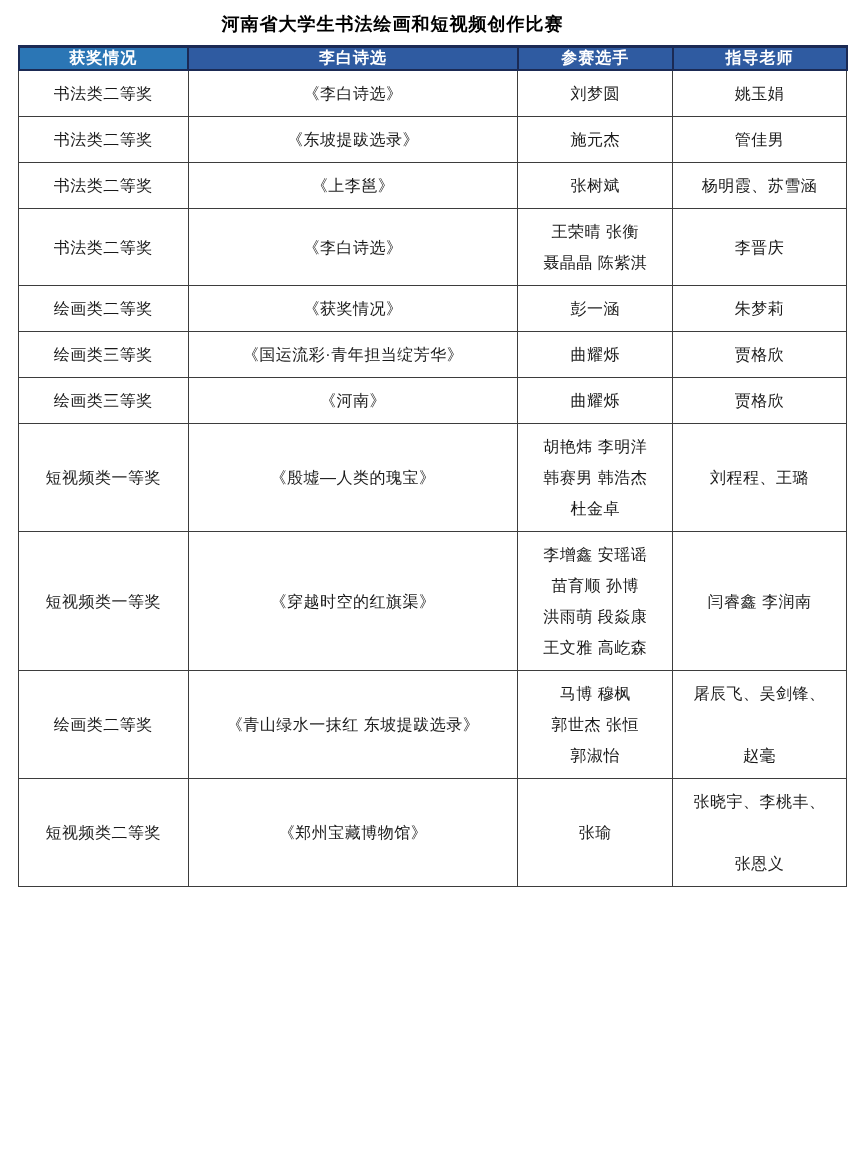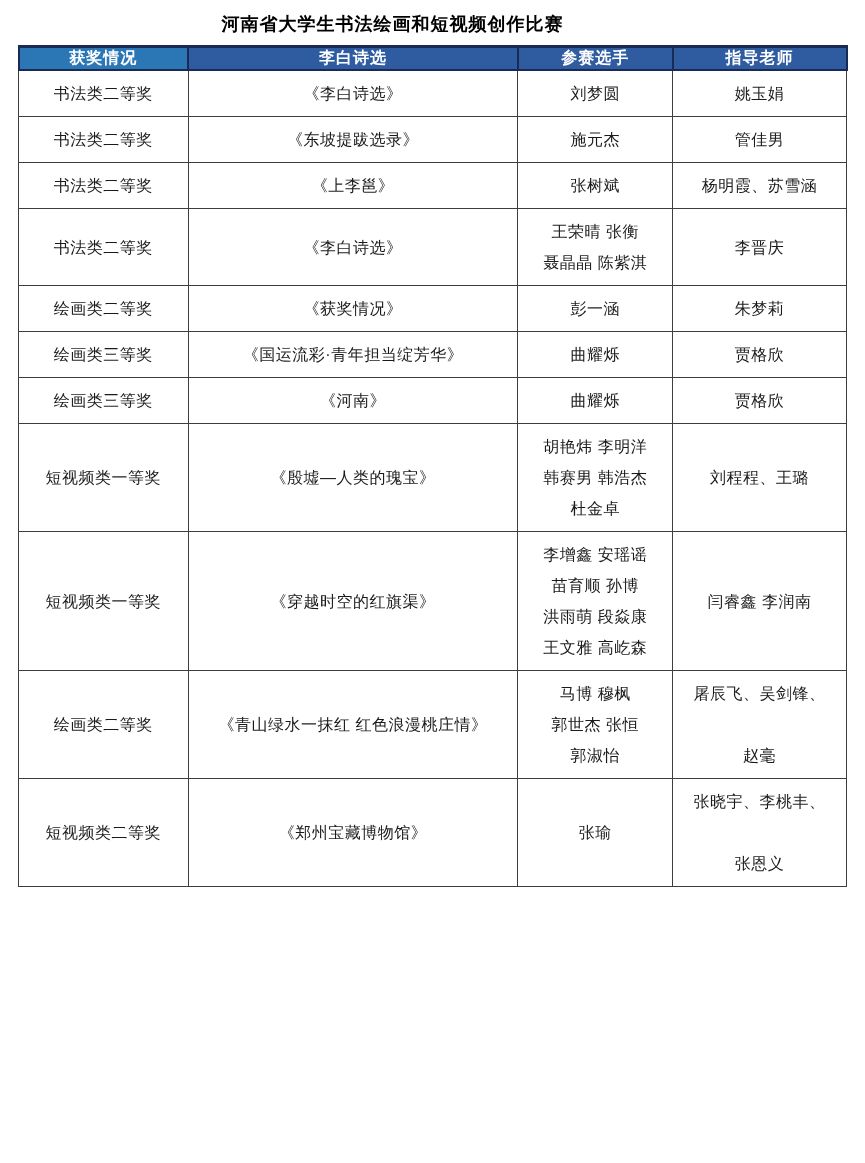--- a/index.html
+++ b/index.html
@@ -144,21 +144,21 @@
           <td>短视频类一等奖</td>
           <td>《穿越时空的红旗渠》</td>
           <td>李增鑫 安瑶谣
 苗育顺 孙博
 洪雨萌 段焱康
 王文雅 高屹森</td>
           <td>闫睿鑫 李润南</td>
         </tr>
         <tr>
           <td>绘画类二等奖</td>
-          <td>《青山绿水一抹红 红色浪漫桃庄情》</td>
+          <td>《青山绿水一抹红 东坡提跋选录》</td>
           <td>马博 穆枫
 郭世杰 张恒
 郭淑怡</td>
           <td>屠辰飞、吴剑锋、
 
 赵毫</td>
         </tr>
         <tr>
           <td>短视频类二等奖</td>
           <td>《郑州宝藏博物馆》</td>

